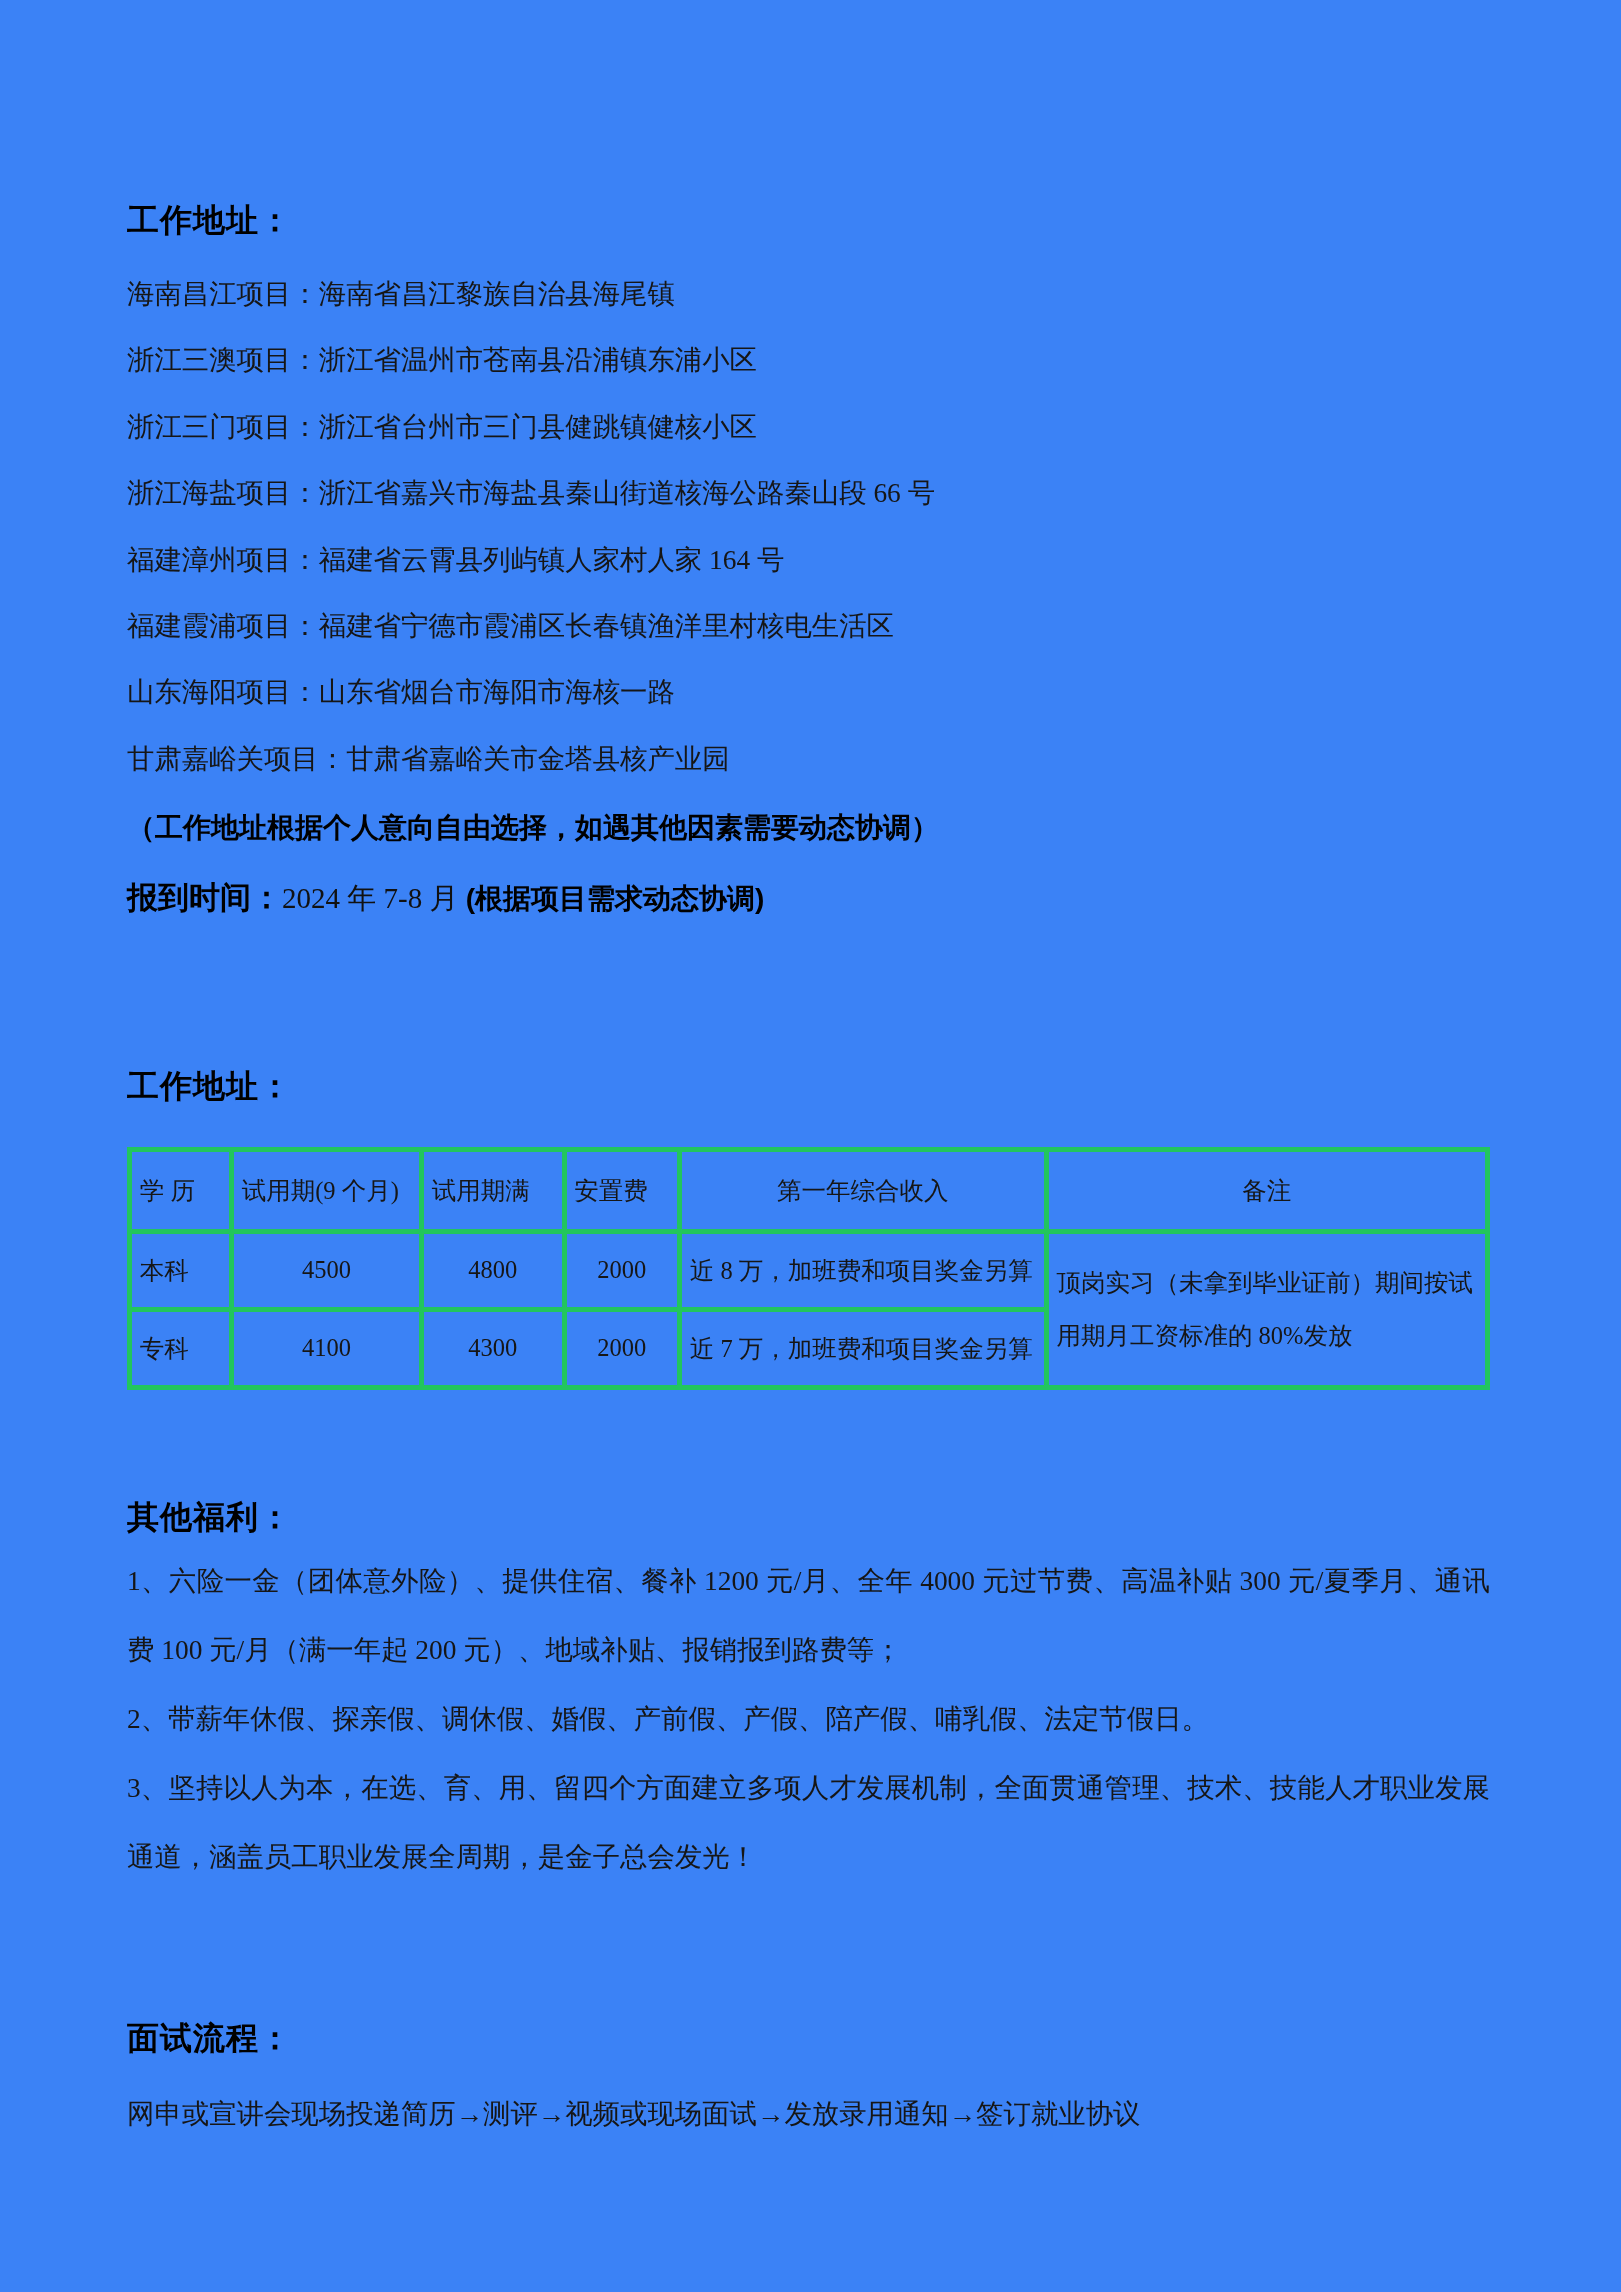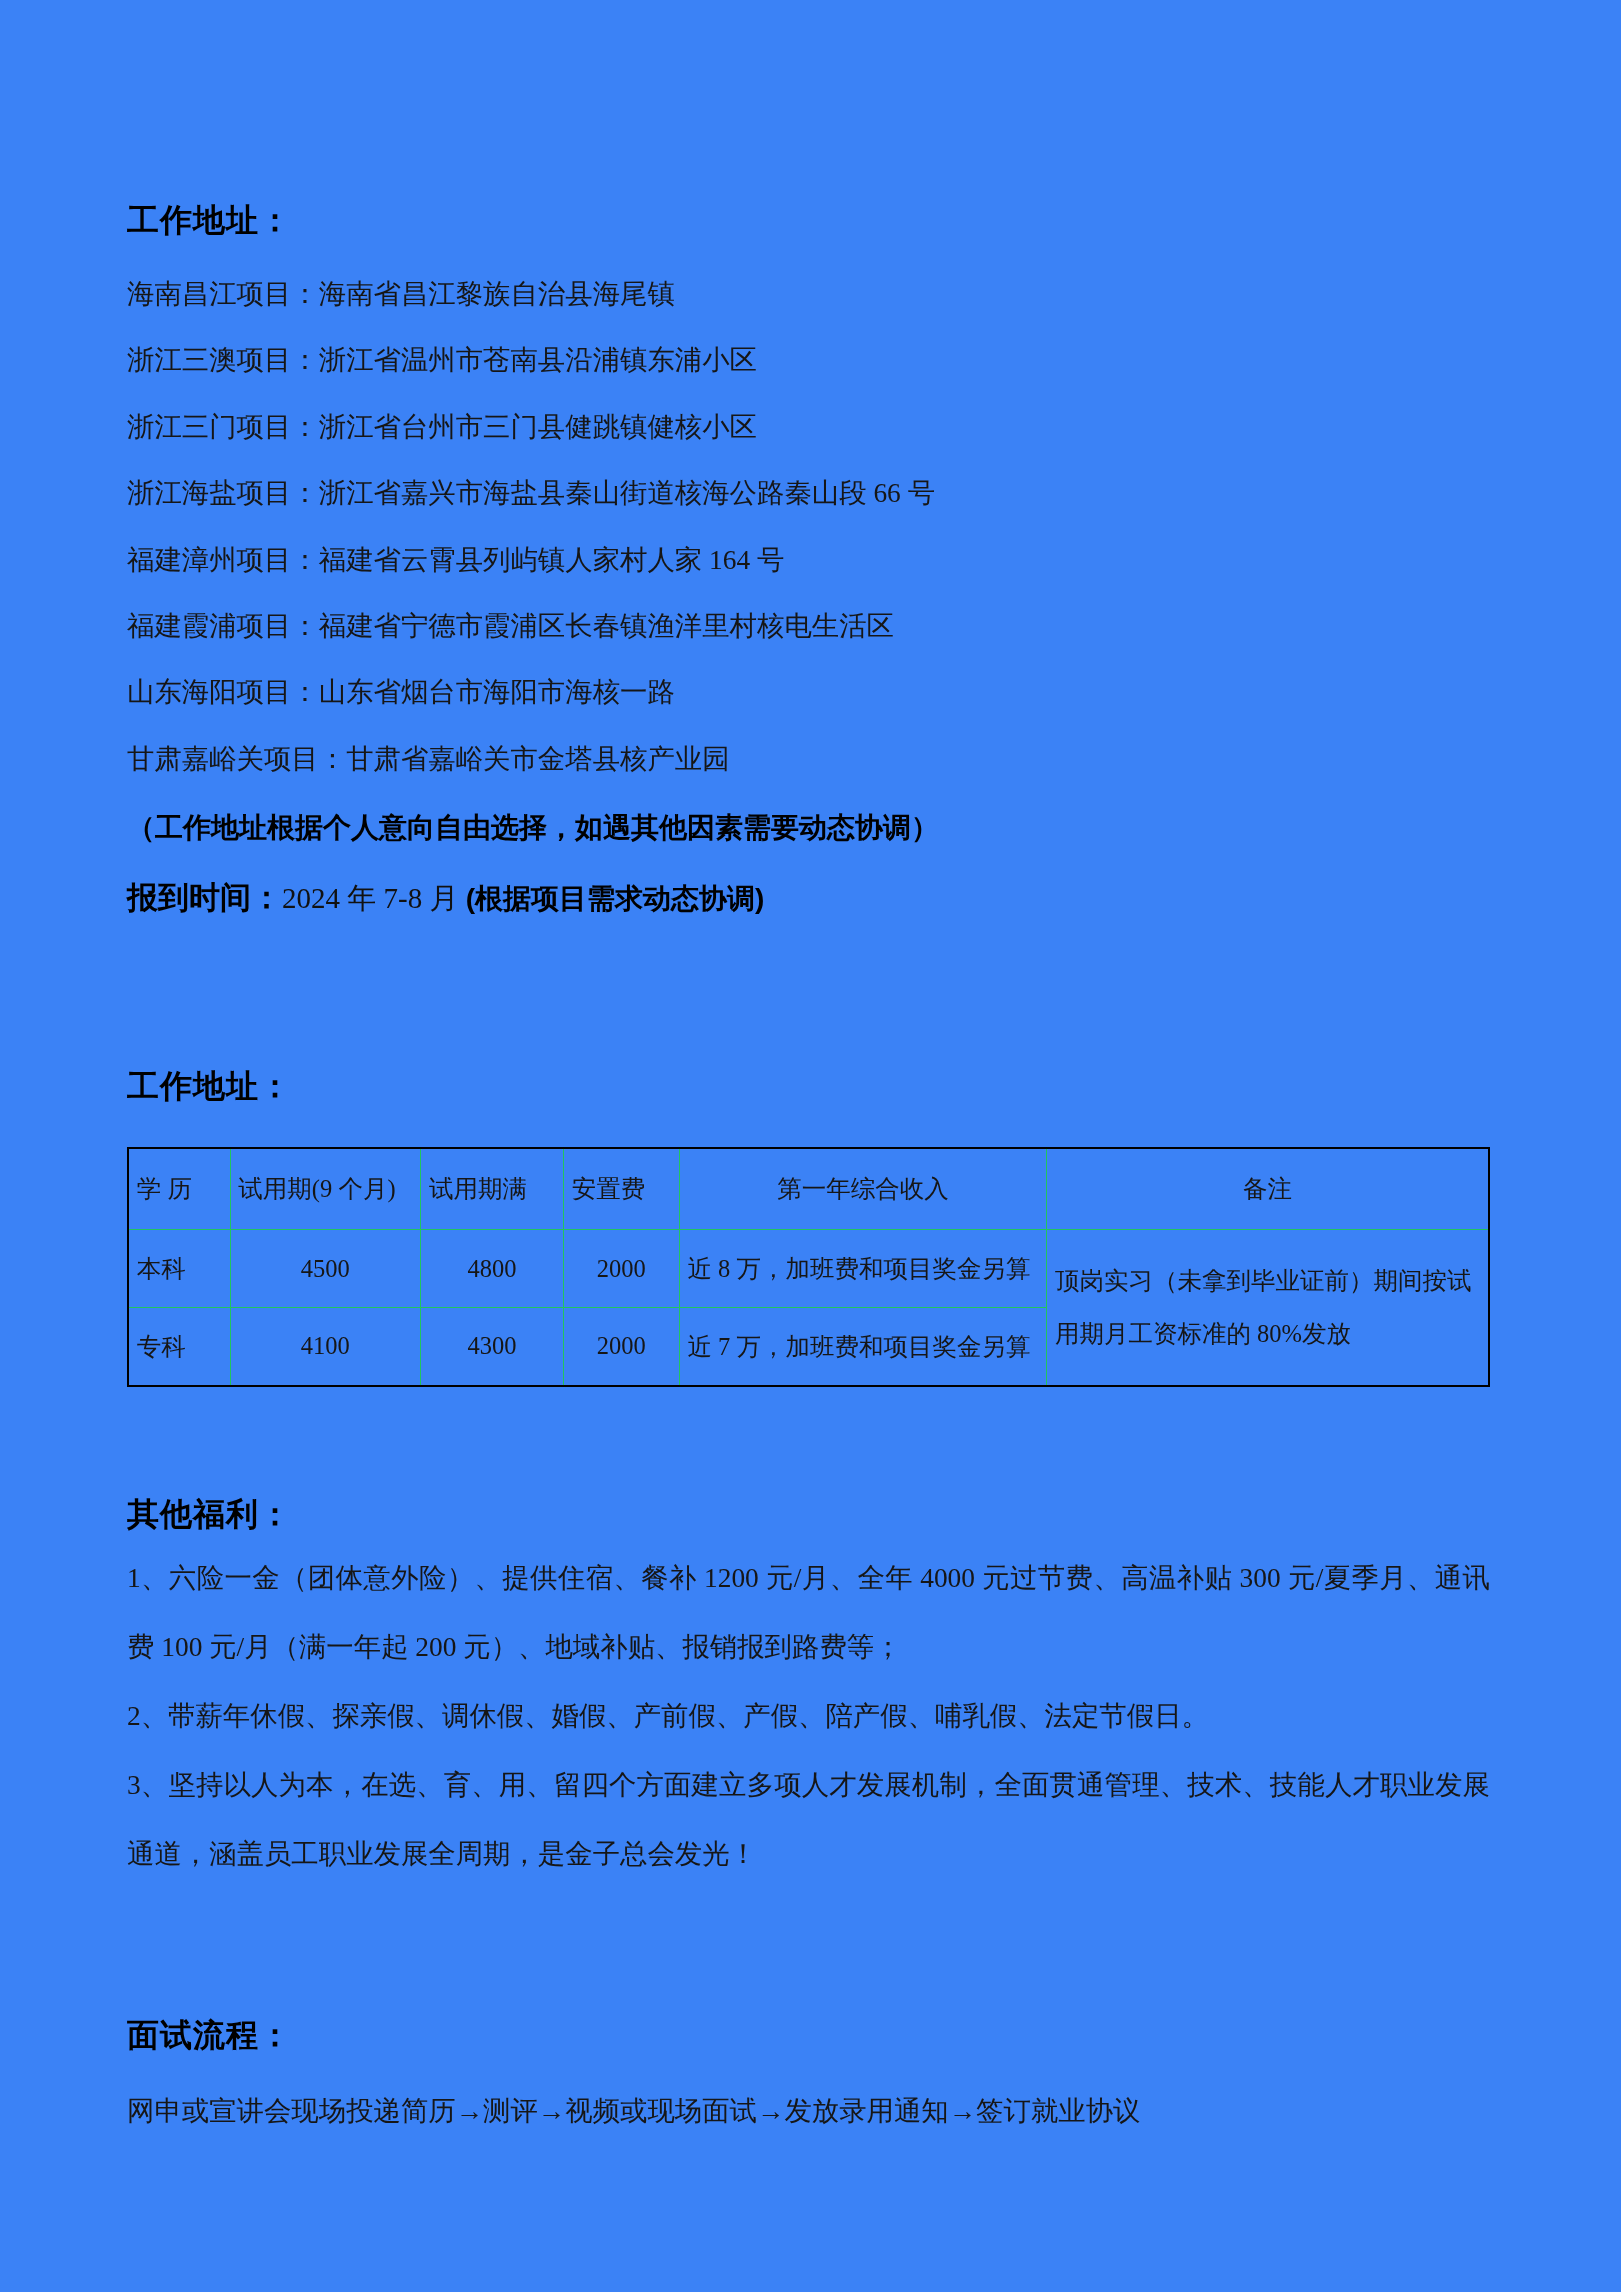--- a/index.html
+++ b/index.html
@@ -59,21 +59,21 @@
   .salary-heading { margin-top: 147px; }
   
   .salary-table {
     margin-top: 41px;
     width: 100%;
     border-collapse: collapse;
     border: 2px solid #000000;
     table-layout: fixed;
   }
   .salary-table th, .salary-table td {
-    border: 1px solid #22c55e;
+    border: 5px solid #22c55e;
     font-weight: 400;
     font-size: 24.5px;
     color: #161616;
     padding: 3.9px 7.8px;
   }
   .salary-table th { height: 82px; }
   .salary-table td { height: 78px; }
   .col-edu    { width: 7.5%; }
   .col-trial  { width: 14%; }
   .col-after  { width: 10.5%; }

